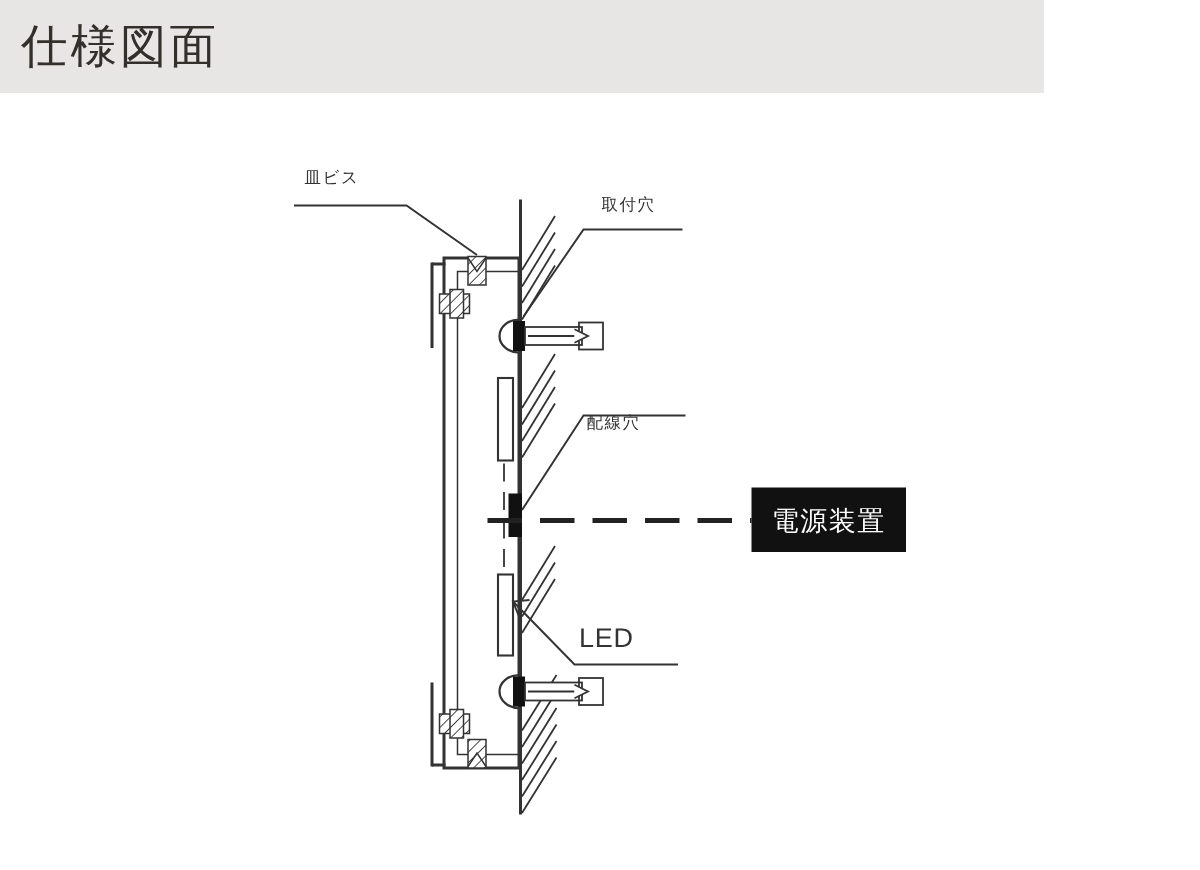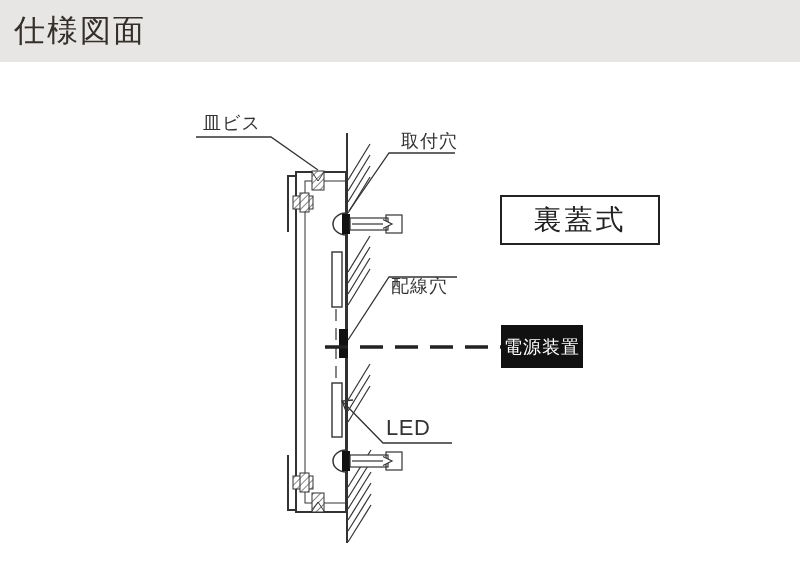--- a/index.html
+++ b/index.html
@@ -1,41 +1,41 @@
 <!DOCTYPE html>
 <html><head>
 <meta charset="utf-8">
 <style>
   html,body{margin:0;padding:0;background:#ffffff;}
   .stage{
     position:relative;width:800px;height:580px;background:#ffffff;
     font-family:"Liberation Sans","DejaVu Sans",sans-serif;overflow:hidden;
   }
   .header-bar{
-    position:absolute;left:0;top:0;width:800px;height:62px;
+    position:absolute;left:0;top:0;width:696px;height:62px;
     background:#e8e6e4;display:flex;align-items:center;
   }
   .header-title{
     margin-left:14px;font-size:31px;color:#332f2b;letter-spacing:2px;font-weight:400;
   }
   .drawing-svg{position:absolute;left:0;top:0;}
   .dlabel{
-    position:absolute;font-size:18px;color:#333;letter-spacing:1px;white-space:nowrap;
+    position:absolute;font-size:11px;color:#333;letter-spacing:1px;white-space:nowrap;
   }
   .lbl-sara{left:203px;top:111px;}
   .lbl-toritsuke{left:401px;top:129px;}
   .lbl-haisen{left:391px;top:250px;margin-top:24px;}
-  .lbl-led{left:386px;top:415px;font-size:22px;letter-spacing:0.5px;}
+  .lbl-led{left:386px;top:415px;font-size:18px;letter-spacing:0.5px;}
   .callout-backcover{
     position:absolute;left:500px;top:195px;width:160px;height:50px;
     border:2.5px solid #222;background:#fff;display:flex;align-items:center;justify-content:center;
     font-size:28px;color:#222;letter-spacing:3px;box-sizing:border-box;
   }
   .callout-power{
-    position:absolute;left:501px;top:325px;width:82px;height:43px;
+    position:absolute;left:501px;top:325px;width:103px;height:43px;
     background:#111;color:#fff;display:flex;align-items:center;justify-content:center;
     font-size:18px;letter-spacing:1px;box-sizing:border-box;
   }
 </style>
 </head>
 <body>
 
 <div class="stage">
 
   <svg class="drawing-svg" width="800" height="580" viewBox="0 0 800 580">
@@ -141,20 +141,17 @@
 
   <div class="header-bar">
     <div class="header-title">仕様図面</div>
   </div>
 
   <div class="dlabel lbl-sara">皿ビス</div>
   <div class="dlabel lbl-toritsuke">取付穴</div>
   <div class="dlabel lbl-haisen">配線穴</div>
   <div class="dlabel lbl-led">LED</div>
 
-  <div class="callout-backcover">
-    <span>裏蓋式</span>
-  </div>
   <div class="callout-power">
     <span>電源装置</span>
   </div>
 
 </div>
 
 </body></html>

